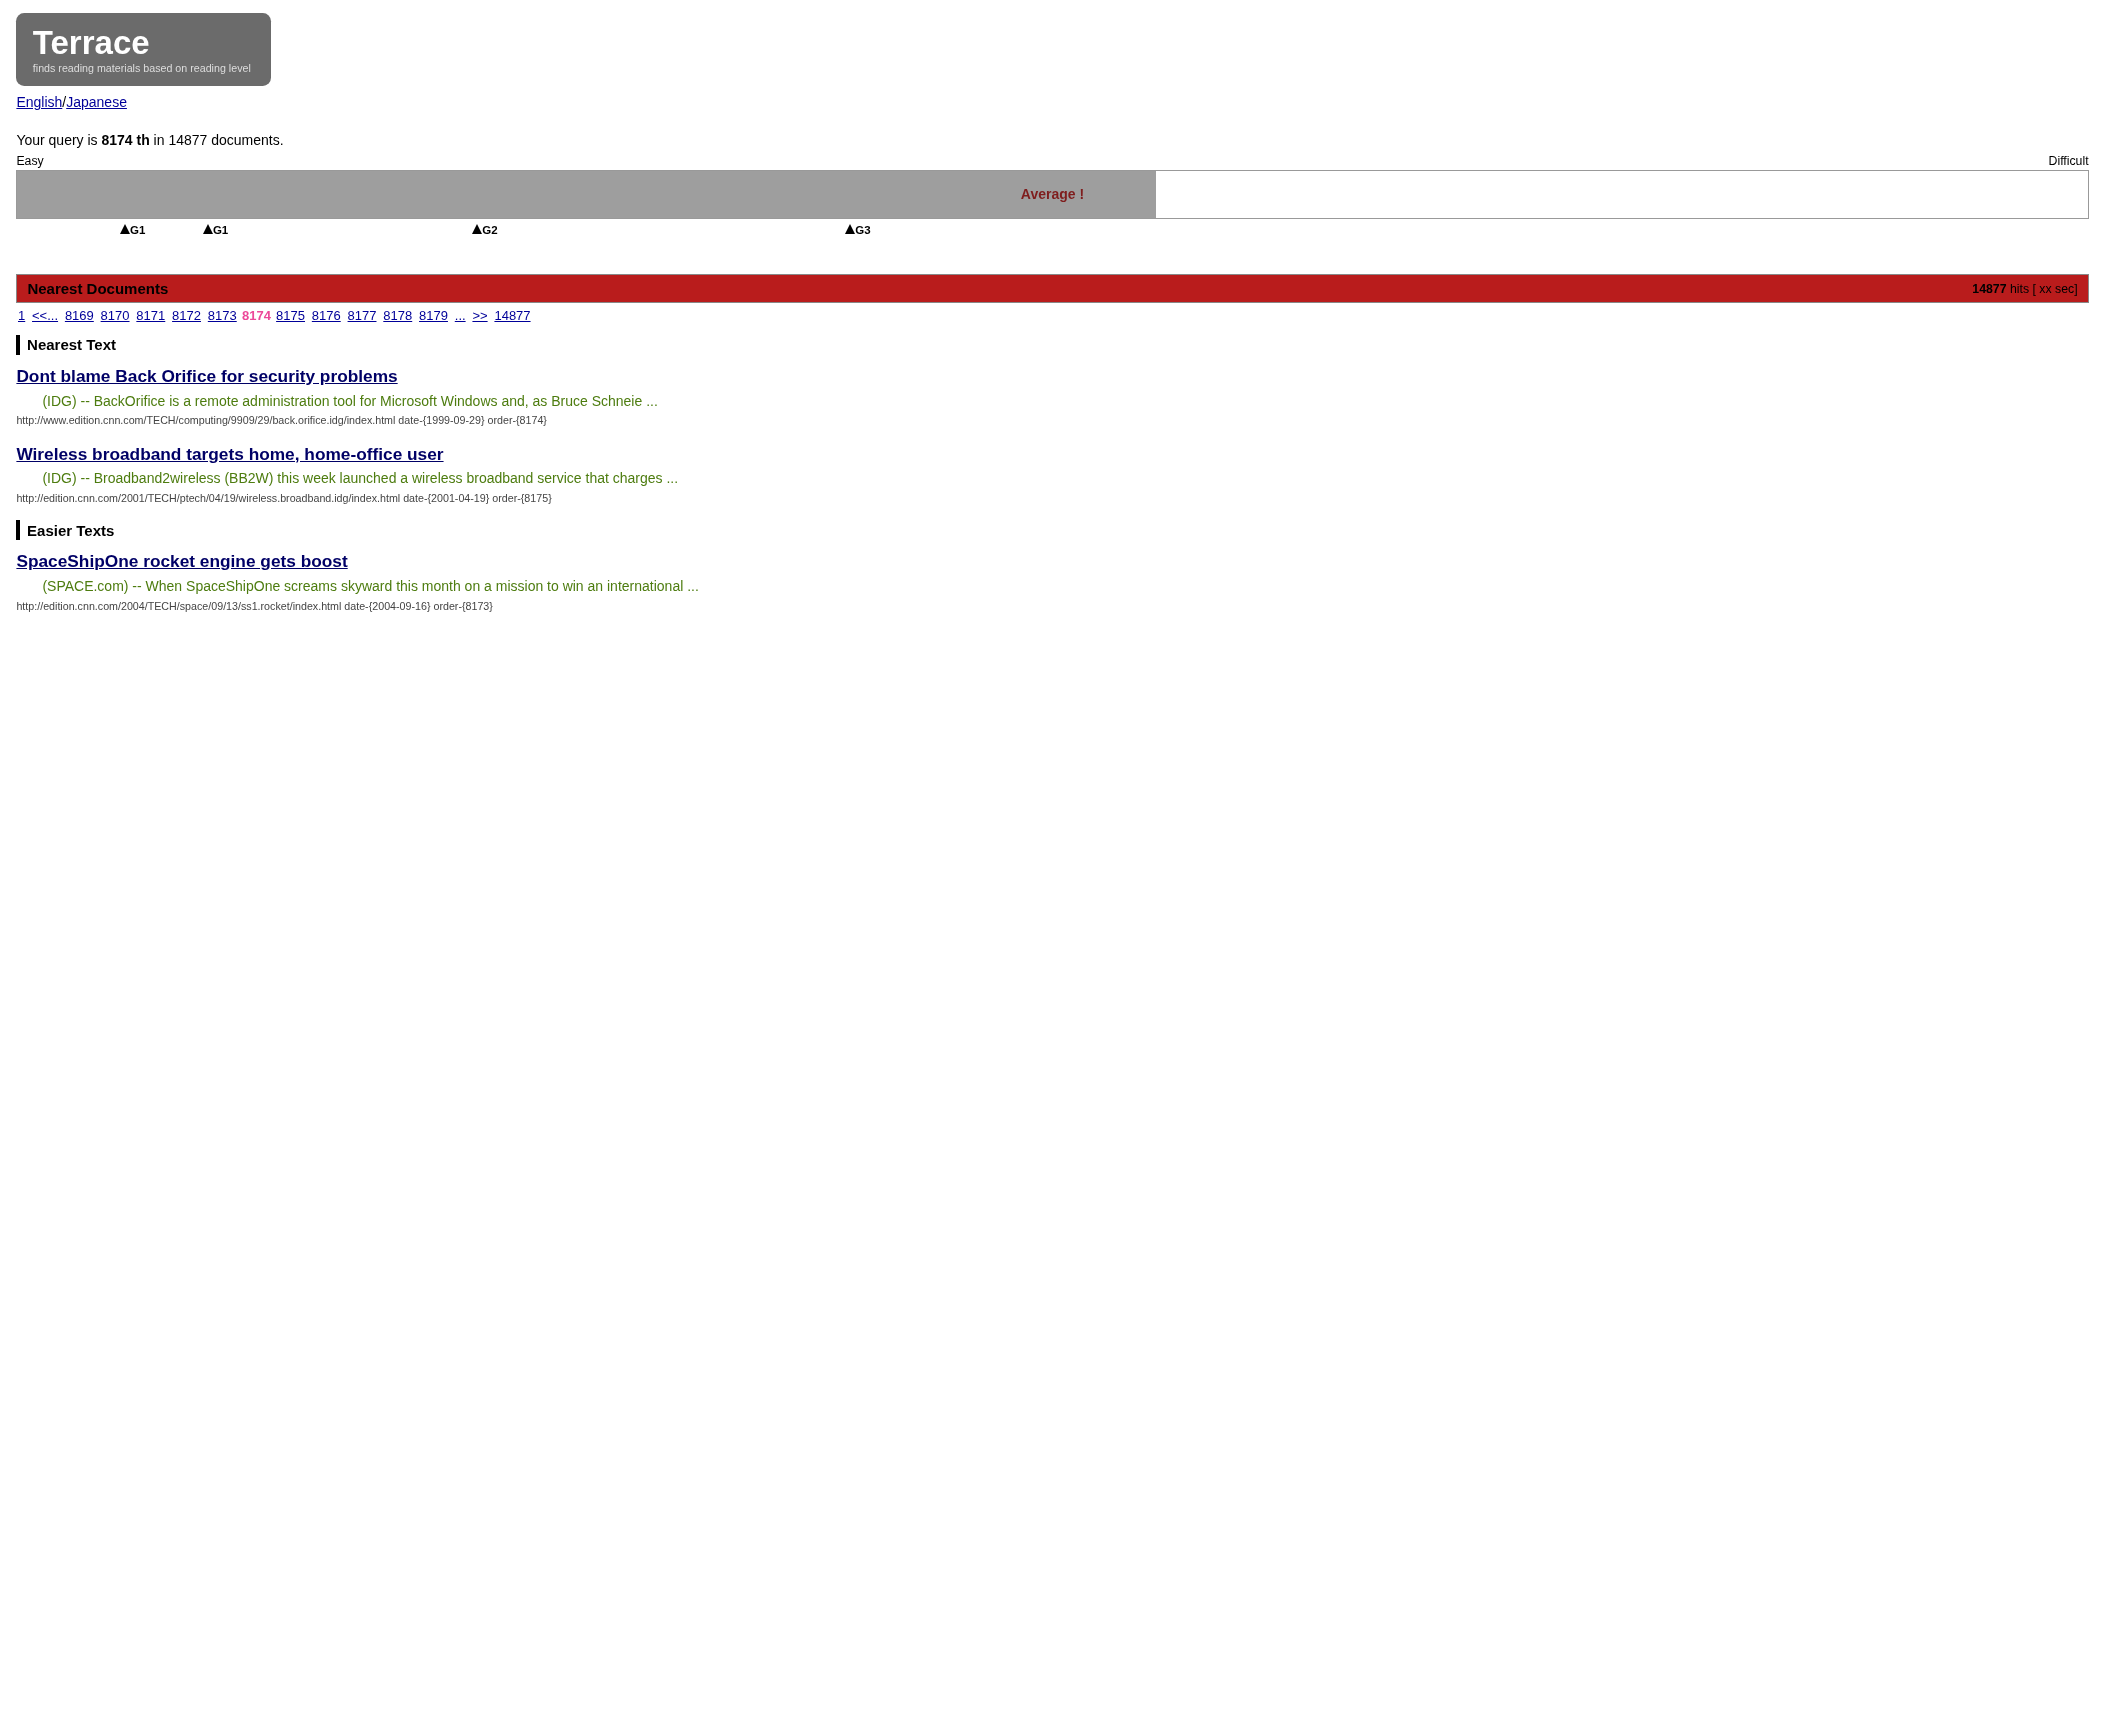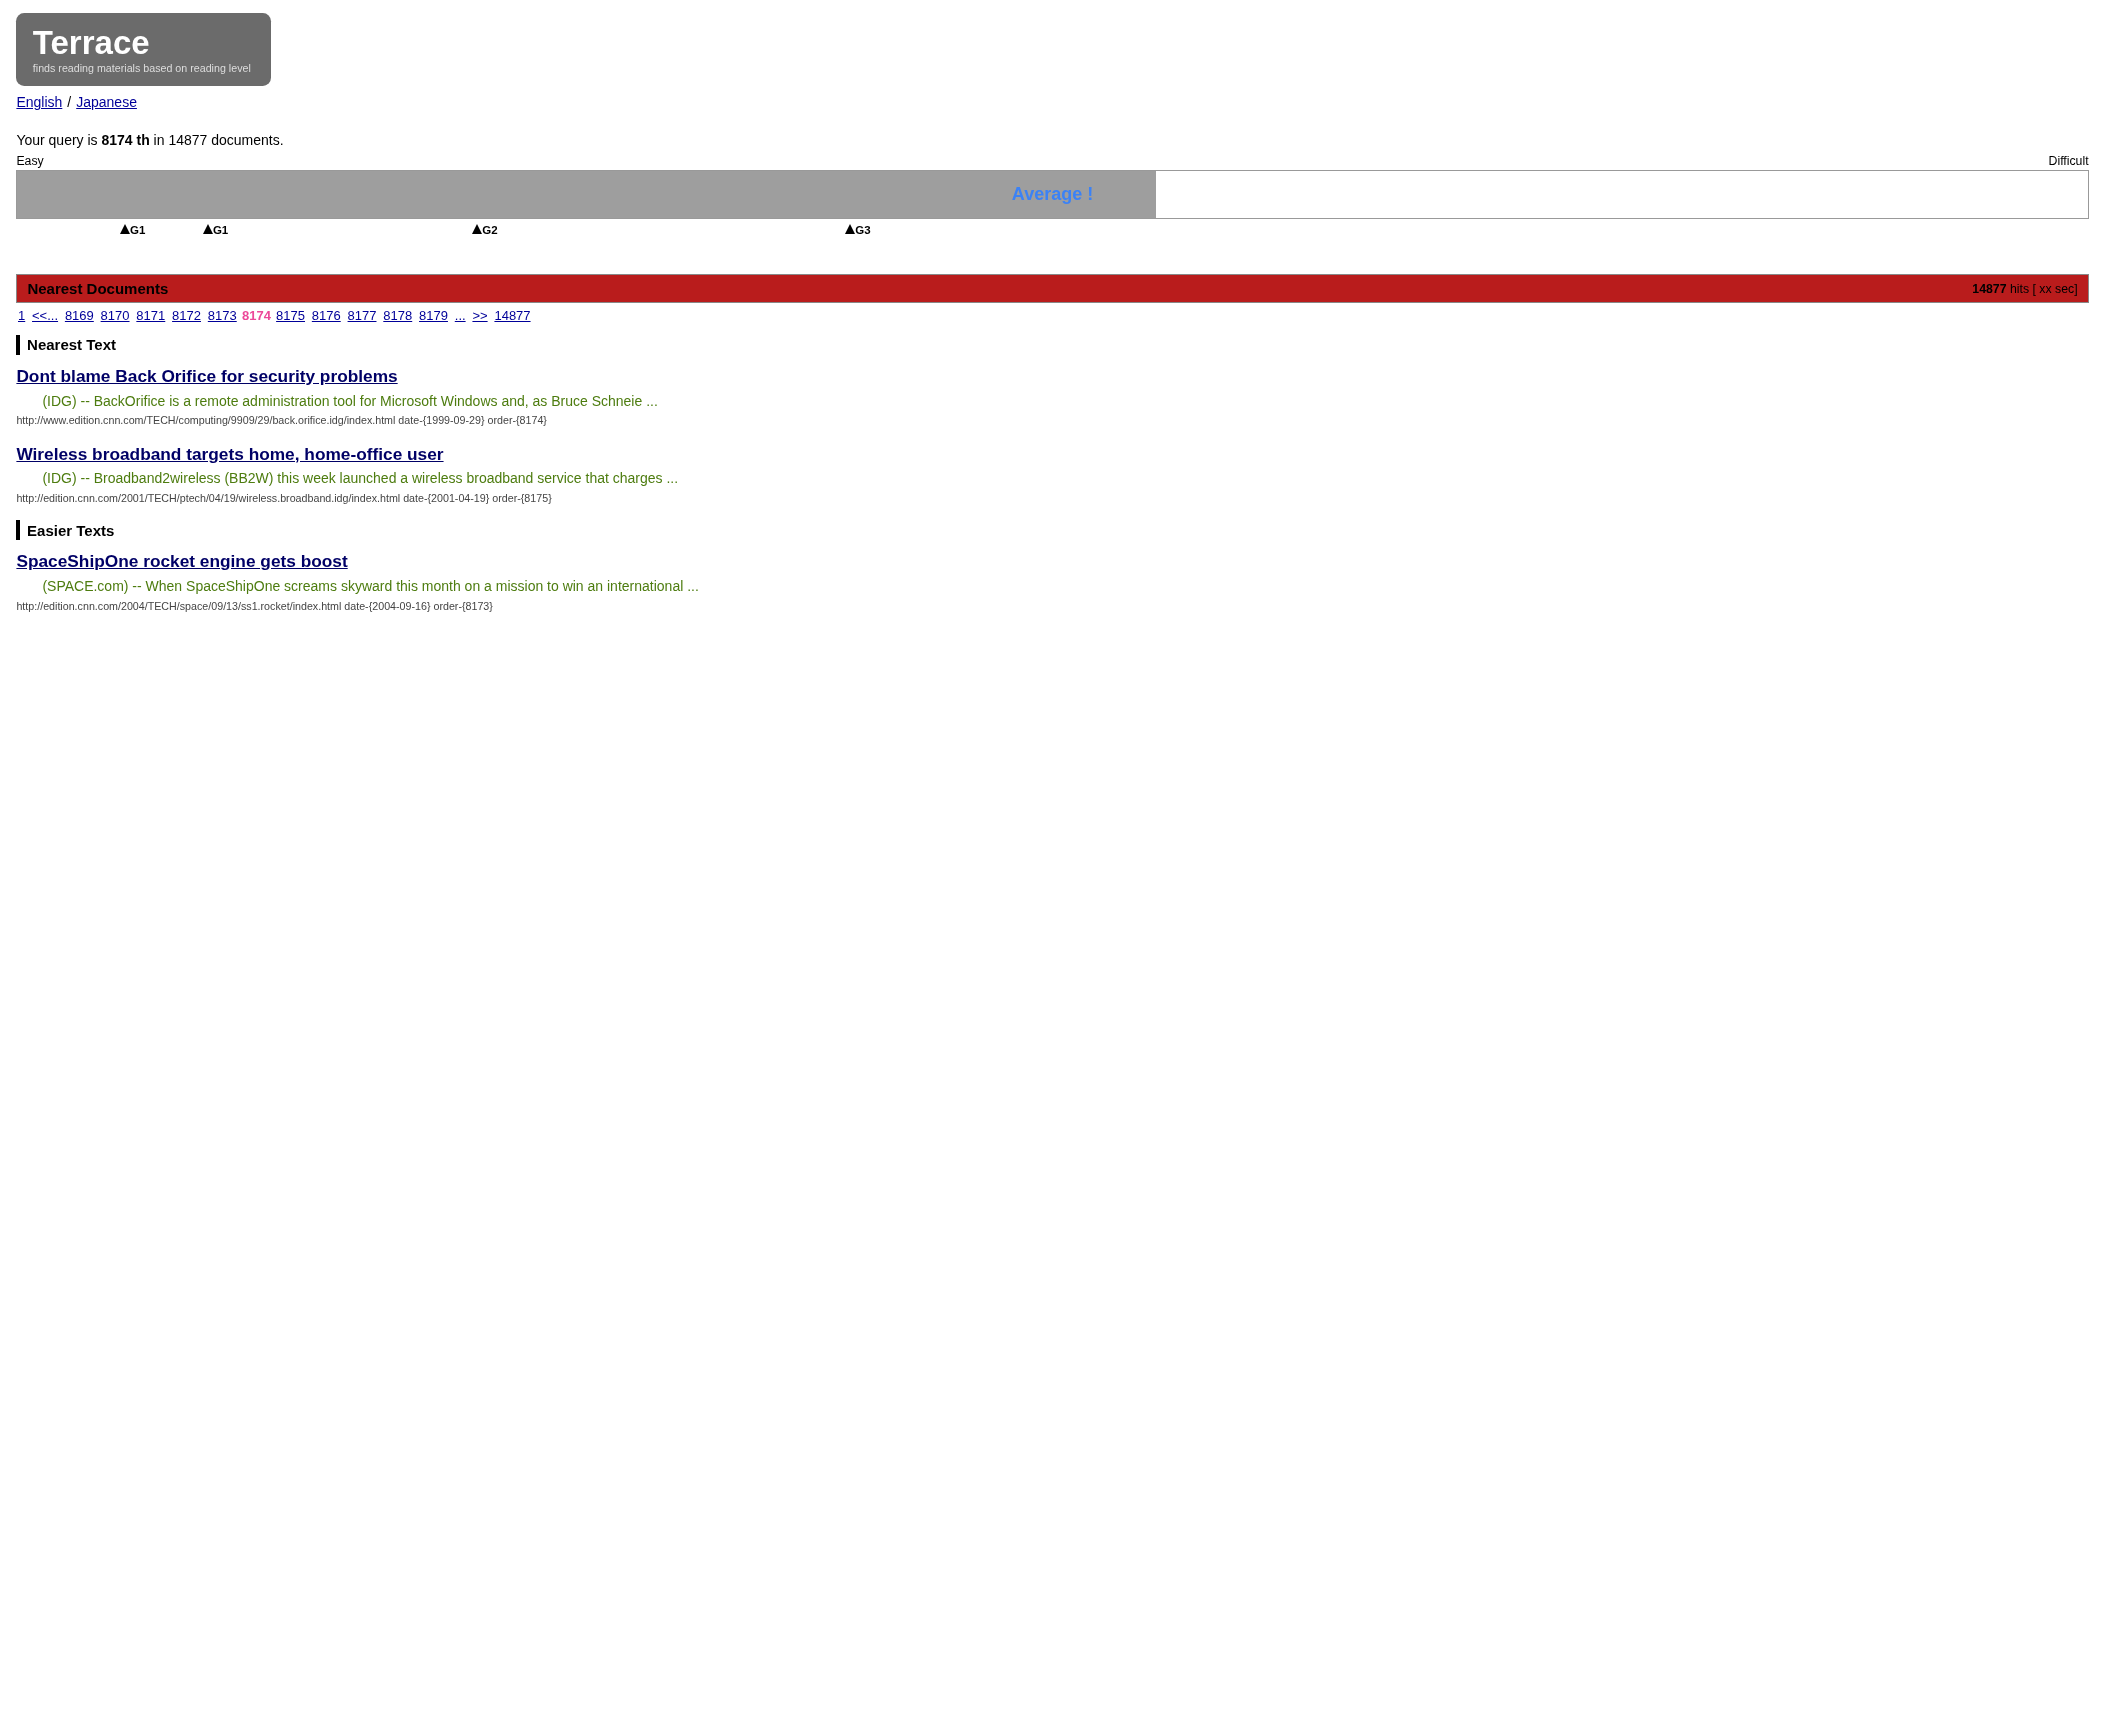--- a/index.html
+++ b/index.html
@@ -41,21 +41,20 @@
 
     .logo-subtitle {
       font-size: 10.7px;
       color: #dddddd;
       margin-top: 1.6px;
     }
 
     .lang-links {
       display: flex;
       align-items: center;
-      gap: 5px;
       padding-top: 8.2px;
       font-size: 14px;
     }
 
     .lang-links a {
       color: #000099;
       text-decoration: underline;
       cursor: pointer;
     }
 
@@ -96,23 +95,23 @@
     .bar-fill {
       background: #9e9e9e;
       height: 100%;
       width: 55%;
       display: flex;
       align-items: center;
       justify-content: center;
     }
 
     .bar-label {
-      font-size: 18px;
-      font-weight: bold;
-      color: #3b82f6;
+      font-size: 14px;
+      font-weight: bold;
+      color: #7f1d1d;
       white-space: nowrap;
       position: absolute;
       left: 50%;
       transform: translateX(-50%);
       top: 50%;
       transform: translate(-50%, -50%);
     }
 
     
     .grade-markers {

